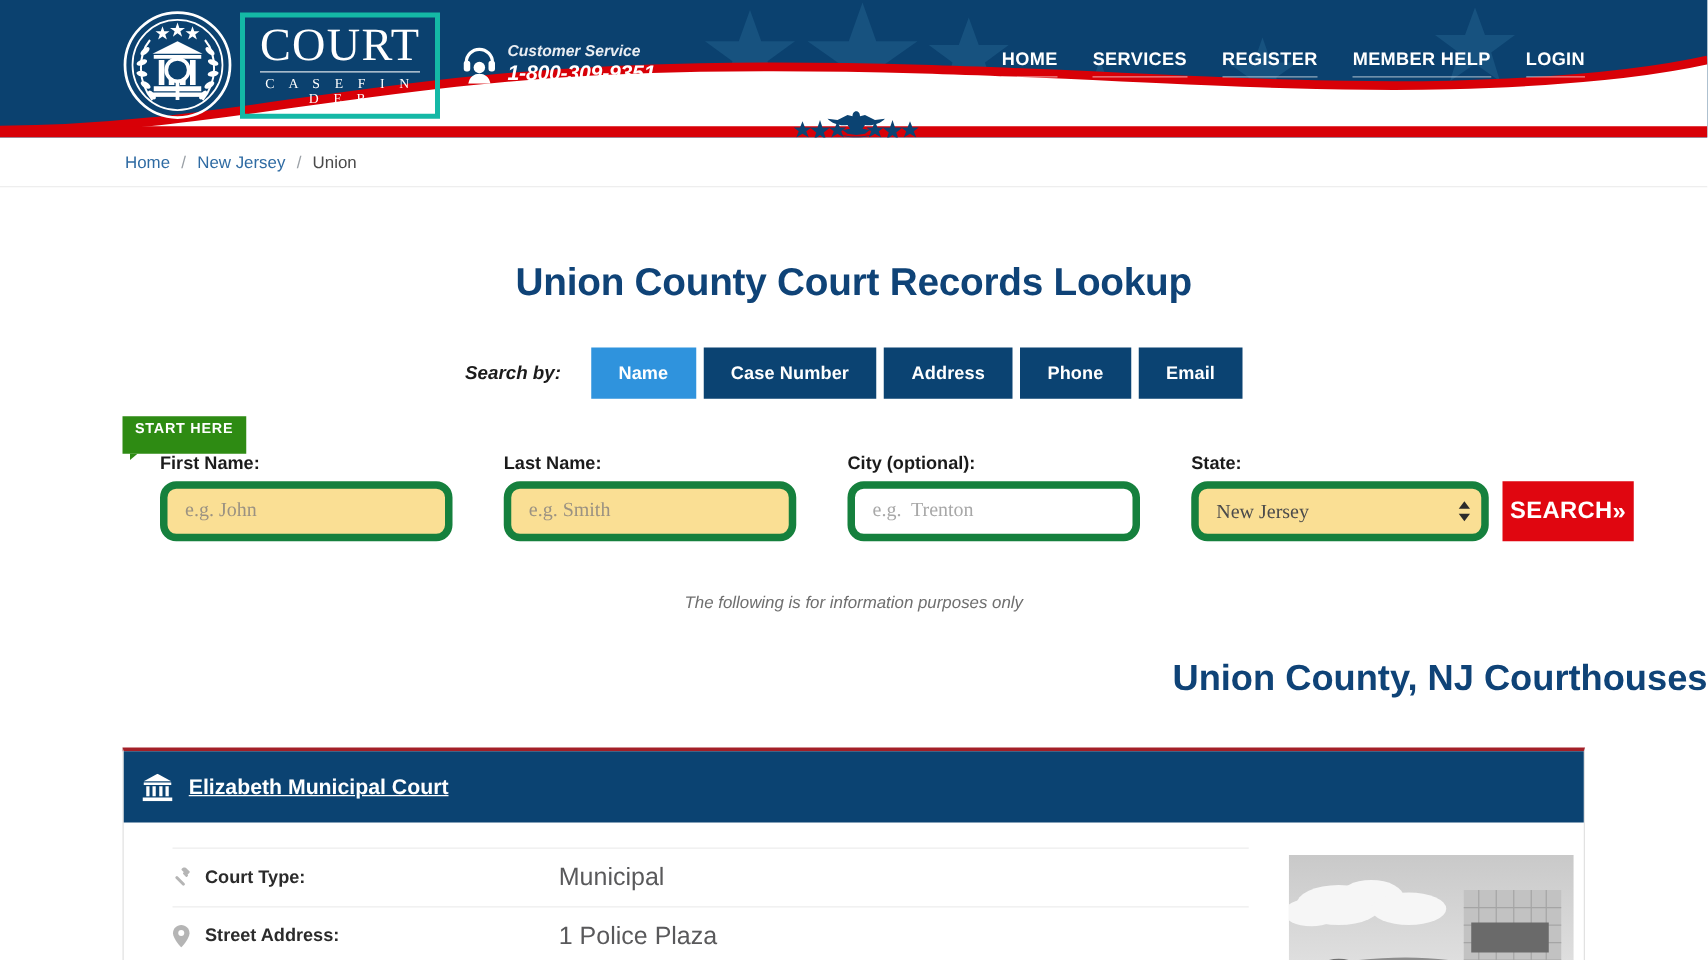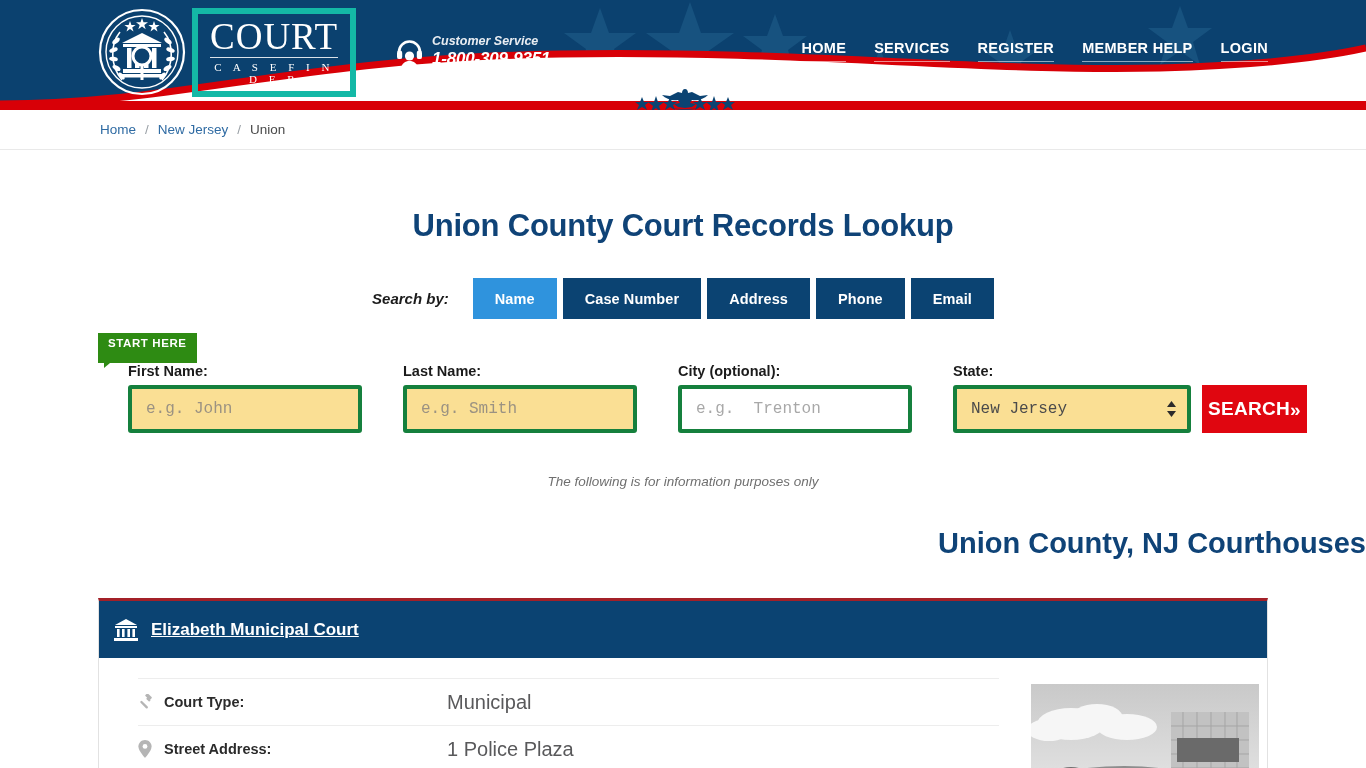--- a/index.html
+++ b/index.html
@@ -44,21 +44,21 @@
   
   .logo-block {
     position: absolute; left: 98px; top: 8px;
     width: 250px; height: 88px;
     z-index: 6;
     display: flex; align-items: center;
   }
   .logo-seal { width: 88px; height: 88px; flex: 0 0 88px; }
   .logo-text {
     margin-left: 6px;
-    border: 6px solid #14b8a6;
+    border: 4px solid #14b8a6;
     padding: 5px 12px 6px 12px;
     text-align: center;
     color: #ffffff;
   }
   .logo-word {
     font-family: "Liberation Serif", serif;
     font-size: 37px;
     letter-spacing: 1px;
     line-height: 36px;
     font-weight: 400;
@@ -68,22 +68,22 @@
     padding-top: 3px;
     border-top: 1px solid rgba(255,255,255,0.85);
     font-family: "Liberation Serif", serif;
     font-size: 11px;
     letter-spacing: 4.5px;
     line-height: 12px;
   }
 
   
   .cust-service {
-    position: absolute; left: 396px; top: 34px;
-    display: flex; align-items: flex-end; gap: 9px;
+    position: absolute; left: 370px; top: 34px;
+    display: flex; align-items: center; gap: 9px;
     z-index: 6;
   }
   .cs-icon { width: 27px; height: 30px; }
   .cs-label {
     color: #e9edf2;
     font-size: 12.5px;
     font-style: italic;
     font-weight: bold;
     line-height: 15px;
   }
@@ -205,26 +205,26 @@
   .field { display: flex; flex-direction: column; padding-left: 30px; }
   .field-label {
     color: #1b1b1b;
     font-size: 14.5px;
     font-weight: bold;
     margin-bottom: 6px;
   }
   .field input,
   .field select {
     height: 48px;
-    border: 4px solid #15803d;
-    border-radius: 3px;
+    border: 6px solid #15803d;
+    border-radius: 13px;
     font-size: 16px;
     padding: 0 14px;
     color: #4b4b4b;
-    font-family: Liberation Mono, monospace;
+    font-family: Liberation Serif, serif;
     outline: none;
   }
   .field input::placeholder { color: #9b9282; }
   .f-first input, .f-last input { background: #fadf94; width: 234px; }
   .f-city input { background: #ffffff; width: 234px; }
   .f-city input::placeholder { color: #a8a8a8; }
   .f-state select {
     background: #fadf94;
     width: 238px;
     -webkit-appearance: none;

